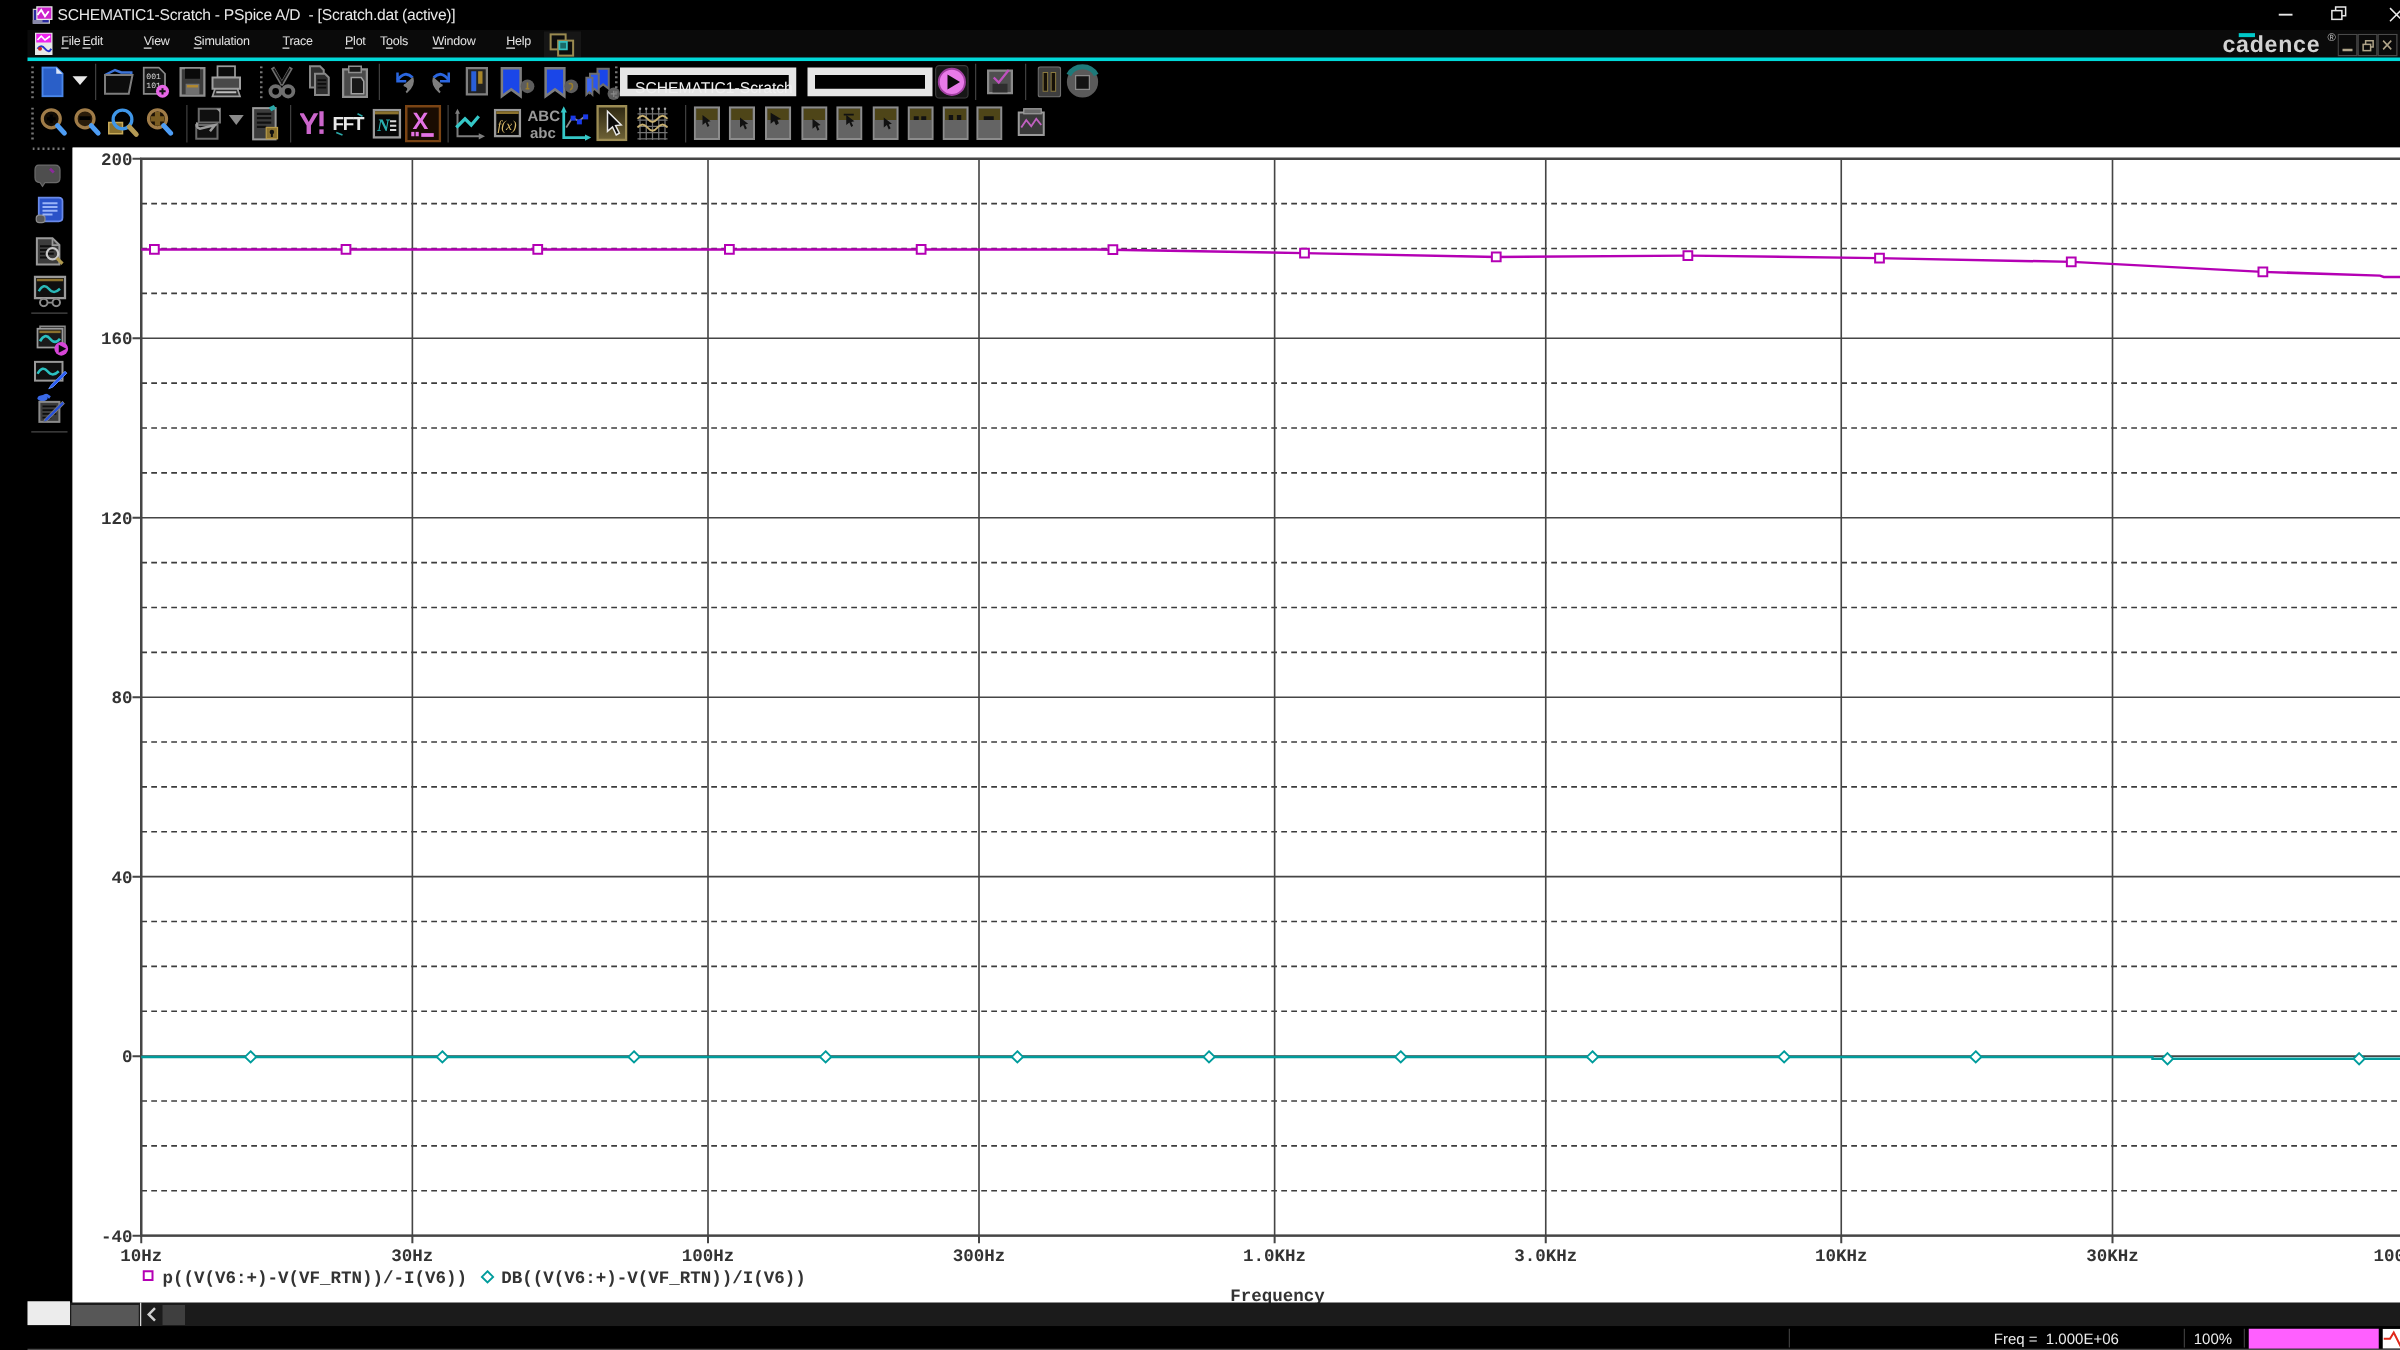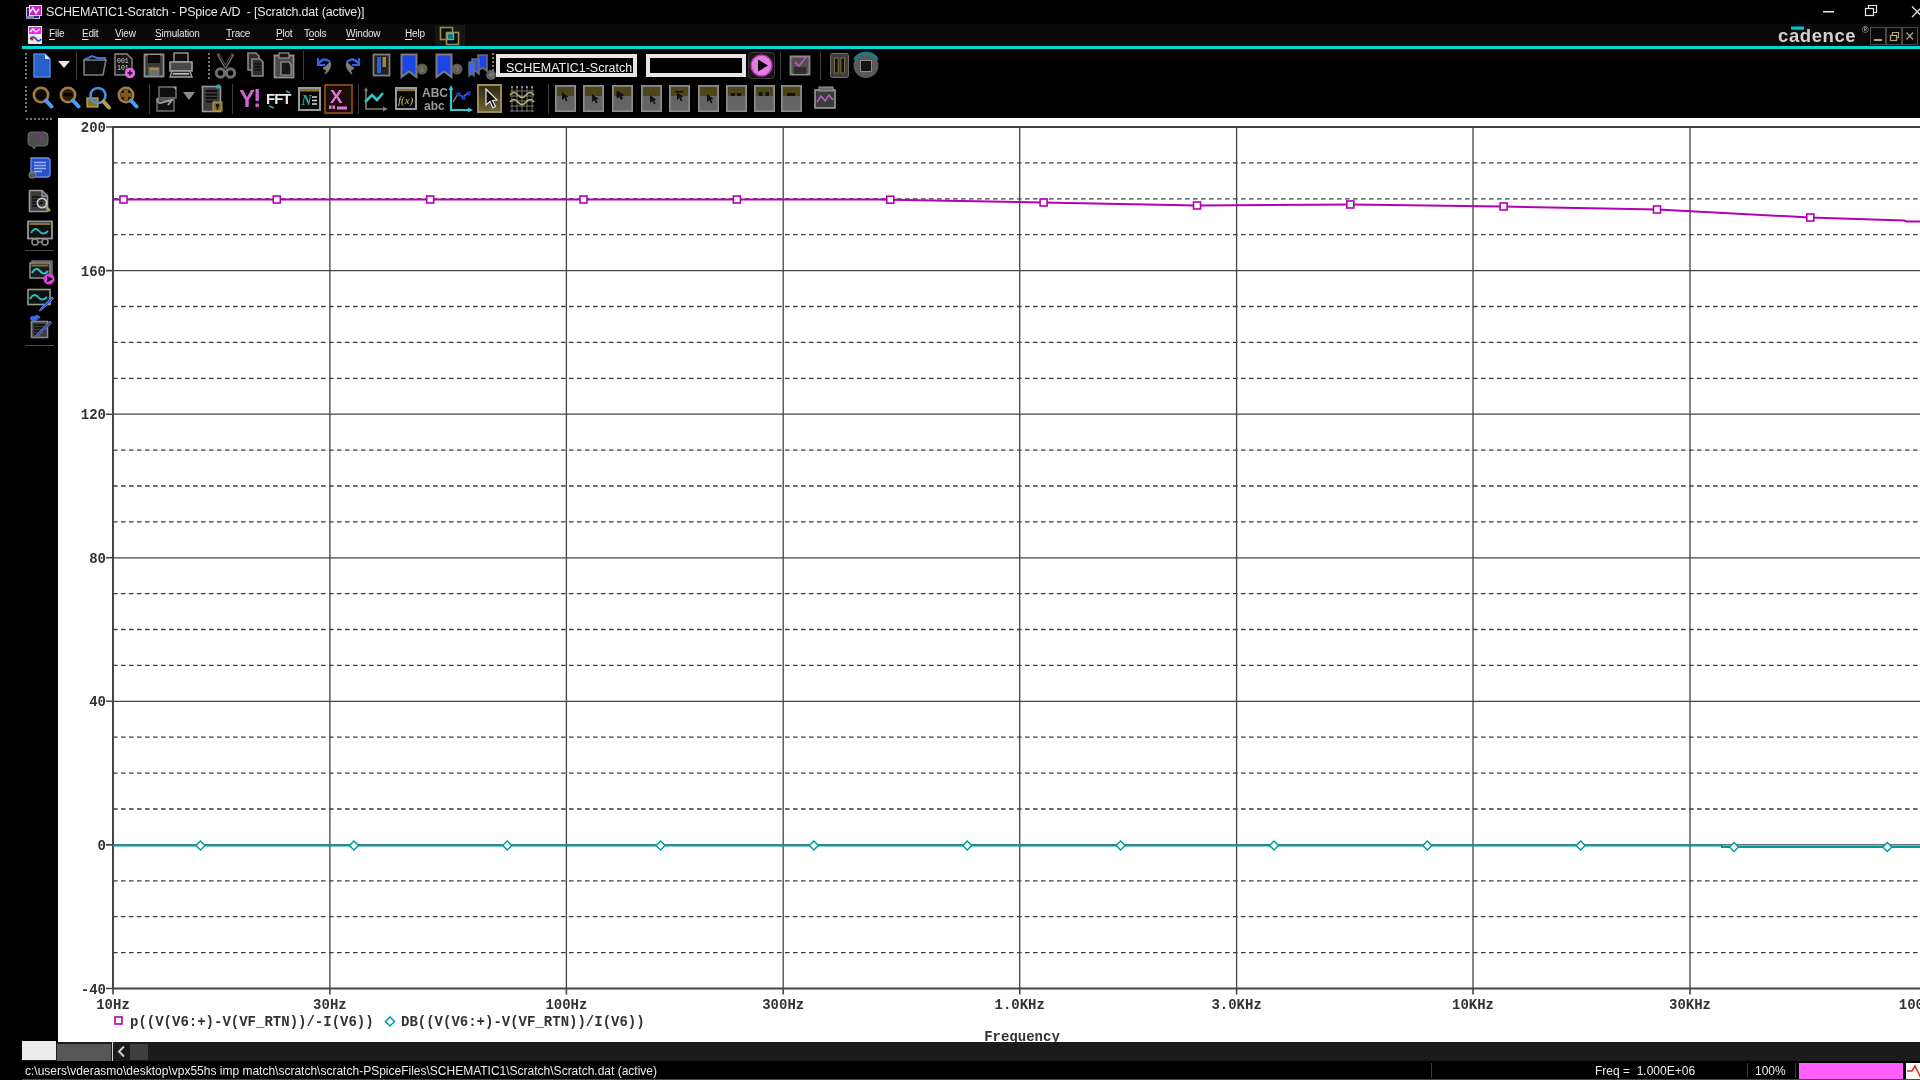--- a/index.html
+++ b/index.html
@@ -13,21 +13,21 @@
 
 #menu { position:absolute; left:0; top:24px; width:1920px; height:23px; background:#0a0a0a; }
 .mi { position:absolute; top:4px; font-size:10px; color:#e4e4e4; letter-spacing:-0.2px; }
 .mi u { text-decoration-thickness:1px; text-underline-offset:2px; }
 #cyanline { position:absolute; left:0; top:46px; width:1920px; height:3px; background:#00d9d9; }
 
 #row1 { position:absolute; left:0; top:49px; width:1920px; height:32px; background:#000; }
 #row2 { position:absolute; left:0; top:81px; width:1920px; height:36px; background:#000; }
 .sep { position:absolute; width:1px; background:#3e3e3e; }
 .grip { position:absolute; width:2px; background-image:linear-gradient(#777 2px, transparent 2px); background-size:2px 4px; }
-.fld { position:absolute; top:5px; height:23px; background:#000; border:4px solid #e5e5e5; color:#efefef; font-size:12.5px; line-height:21px; padding-left:6px; white-space:nowrap; }
+.fld { position:absolute; top:5px; height:23px; background:#000; border:6px solid #e5e5e5; color:#efefef; font-size:12.5px; line-height:21px; padding-left:6px; white-space:nowrap; }
 
 #sbar { position:absolute; left:0; top:117px; width:36px; height:925px; background:#000; }
 
 #plot { position:absolute; left:36px; top:118px; }
 
 #scroll { position:absolute; left:0; top:1042px; width:1920px; height:19px; background:#1b1b1b; }
 
 #status { position:absolute; left:0; top:1061px; width:1920px; height:19px; background:#000; }
 #status .s { position:absolute; top:3px; font-size:12px; color:#ececec; }
 .sdiv { position:absolute; top:2px; height:15px; width:1px; background:#3a3a3a; }
@@ -58,21 +58,21 @@
 
 <div id="menu">
  <svg class="abs" style="left:6px;top:2px" width="15" height="19">
   <rect x="0" y="0" width="14" height="18" fill="#e8e8e8"></rect>
   <rect x="1" y="1" width="12" height="7" fill="#ee22ee"></rect>
   <path d="M2 6 L5 3 L8 6 L12 3" stroke="#fff" stroke-width="1.3" fill="none"></path>
   <path d="M2 13 Q5 9 8 13 T13 13" stroke="#2233cc" stroke-width="1.6" fill="none"></path>
   <circle cx="4" cy="13" r="1.6" fill="#cc2222"></circle>
  </svg>
  <span class="mi" style="left:27px"><u>F</u>ile</span>
- <span class="mi" style="left:60px"><u>E</u>dit</span>
+ <span class="mi" style="left:44px"><u>E</u>dit</span>
  <span class="mi" style="left:93px"><u>V</u>iew</span>
  <span class="mi" style="left:133px"><u>S</u>imulation</span>
  <span class="mi" style="left:204px"><u>T</u>race</span>
  <span class="mi" style="left:254px"><u>P</u>lot</span>
  <span class="mi" style="left:282px">T<u>o</u>ols</span>
  <span class="mi" style="left:324px"><u>W</u>indow</span>
  <span class="mi" style="left:383px"><u>H</u>elp</span>
  <svg class="abs" style="left:413px;top:1px" width="30" height="21">
   <rect x="0" y="0" width="30" height="21" fill="#161616"></rect>
   <rect x="5.5" y="2.5" width="12" height="12" fill="#0c0c0c" stroke="#9a8a50" stroke-width="1.6"></rect>
@@ -534,21 +534,20 @@
  <svg class="abs" style="left:93px;top:3px" width="14" height="13">
         <path d="M9 1.5 L4 6.5 L9 11.5" stroke="#d0d0d0" stroke-width="2" fill="none"></path>
       </svg>
  <div class="abs" style="left:108px;top:2px;width:18px;height:16px;background:#3f3f3f"></div>
  <svg class="abs" style="left:1901px;top:3px" width="14" height="13">
         <path d="M4 1.5 L9 6.5 L4 11.5" stroke="#d0d0d0" stroke-width="2" fill="none"></path>
       </svg>
 </div>
 
 <div id="status">
- <span class="s" style="left:3px">c:\users\vderasmo\desktop\vpx55hs imp match\scratch\scratch-PSpiceFiles\SCHEMATIC1\Scratch\Scratch.dat (active)</span>
  <div class="sdiv" style="left:1409px"></div>
  <span class="s" style="left:1573px">Freq =&nbsp; 1.000E+06</span>
  <div class="sdiv" style="left:1725px"></div>
  <span class="s" style="left:1733px">100%</span>
  <div class="sdiv" style="left:1773px"></div>
  <div class="abs" style="left:1777px;top:2px;width:104px;height:16px;background:#ff5fff"></div>
  <svg class="abs" style="left:1884px;top:2px" width="34" height="16">
   <rect x="0" y="0" width="34" height="16" fill="#ffffff"></rect>
   <path d="M1 8 H6 L9 3 L14 13 L19 3 L24 13 L27 8 H33" stroke="#e02818" stroke-width="1.6" fill="none"></path>
  </svg>

